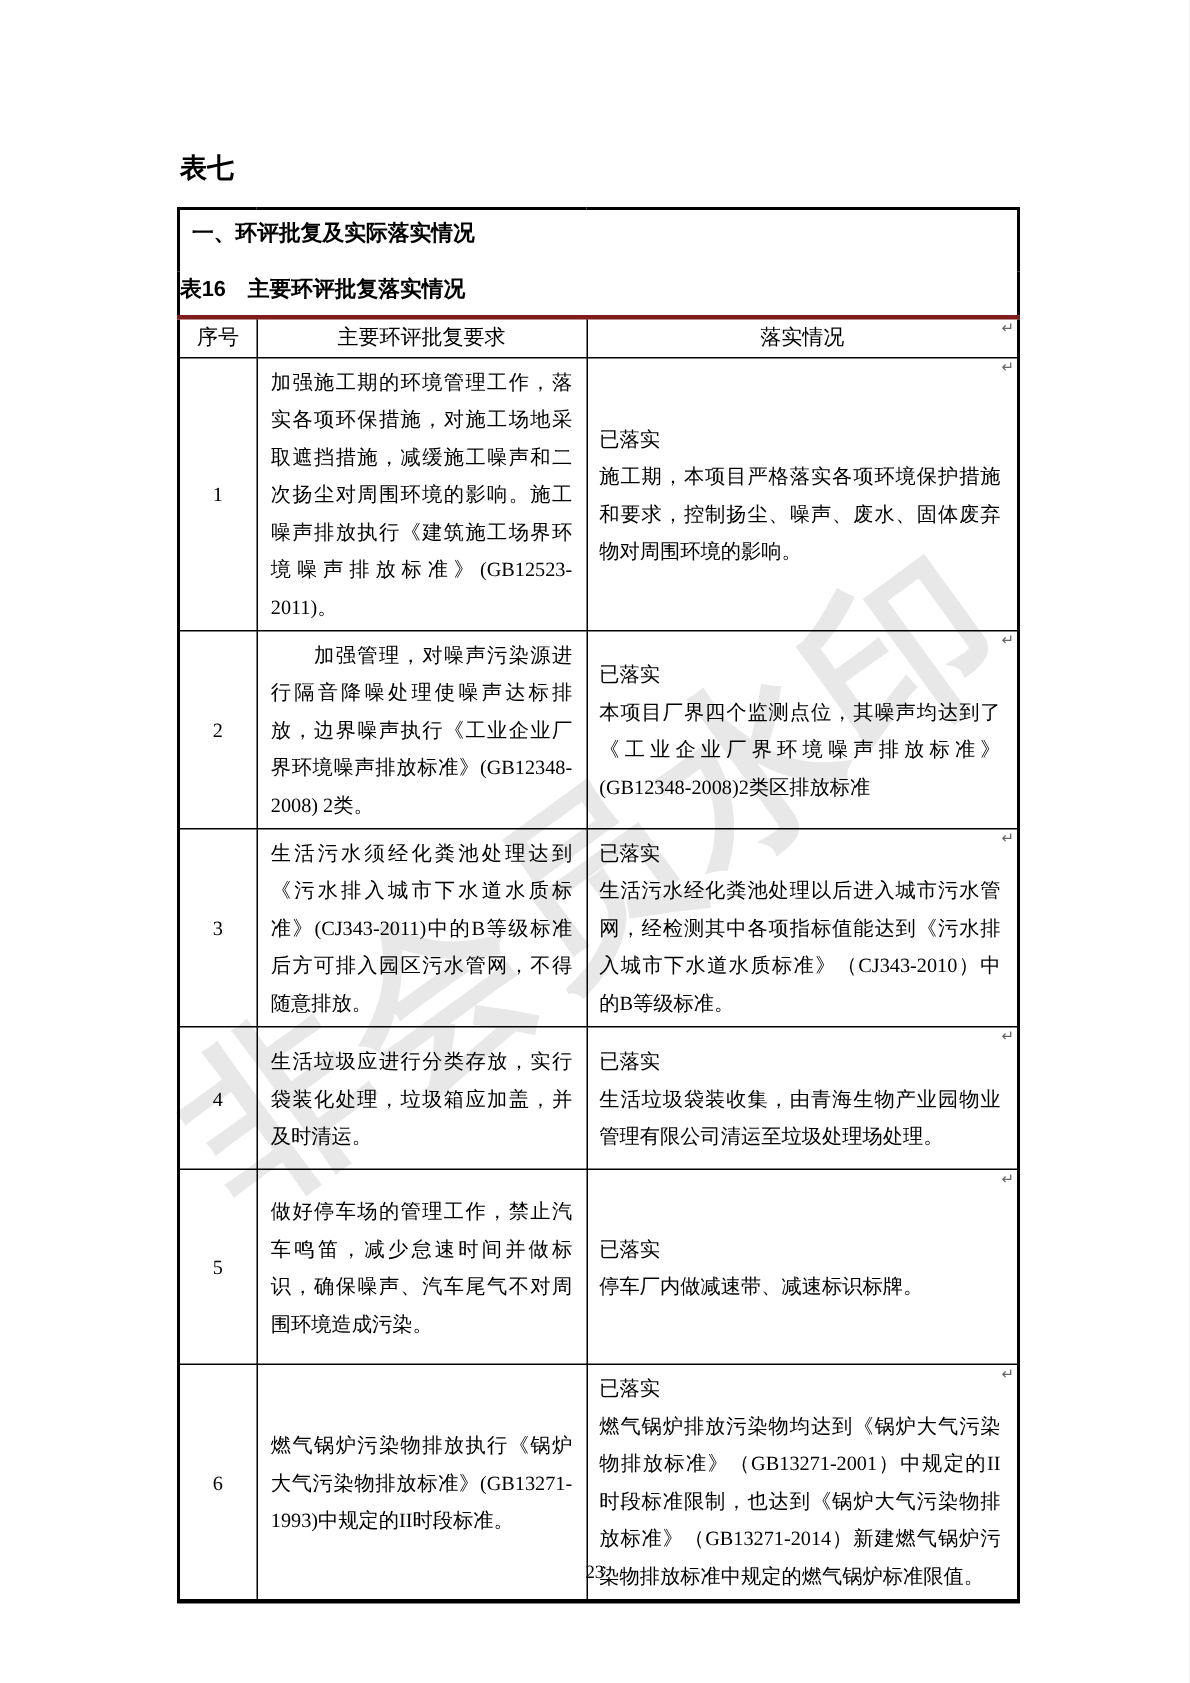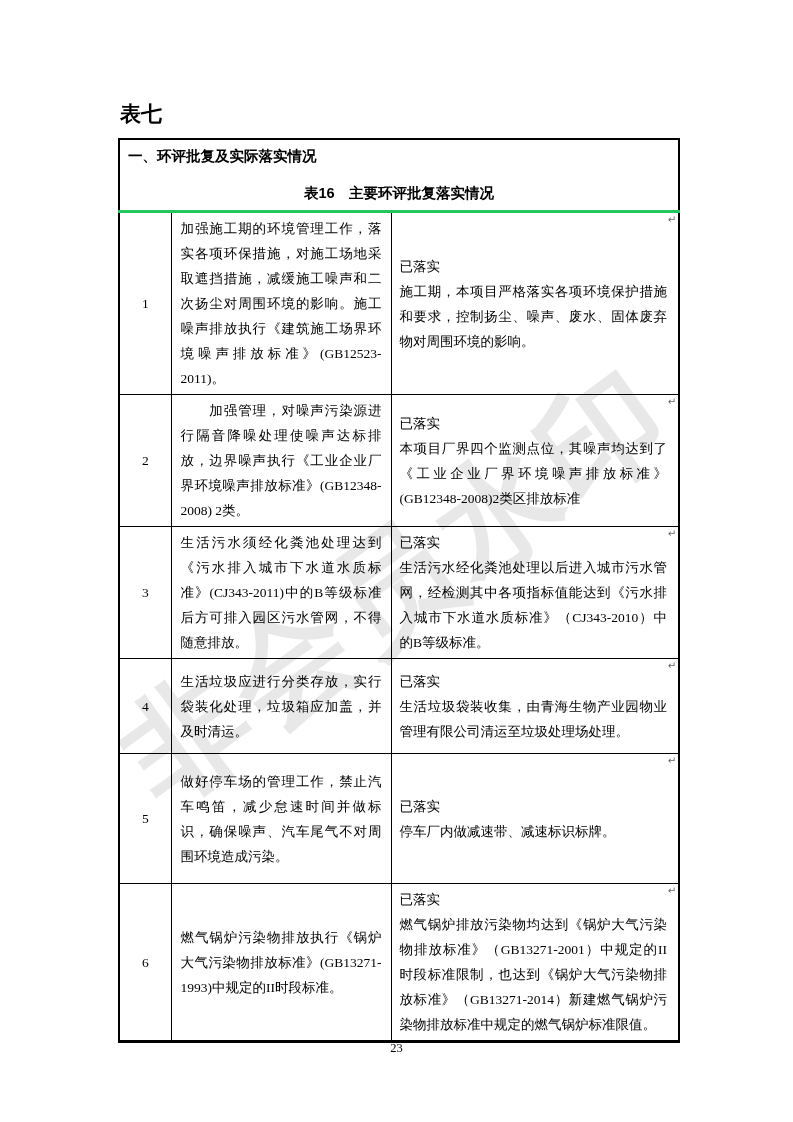--- a/index.html
+++ b/index.html
@@ -14,21 +14,21 @@
     overflow:hidden;
   }
   .doc-header {
     position:absolute; top:54px; left:0; width:100%;
     text-align:center;
     font-family:"Liberation Sans","DejaVu Sans",sans-serif;
     font-size:11.5px; font-weight:bold; letter-spacing:0.5px;
   }
   .table-seven {
     position:absolute; top:100px; left:120px;
-    font-size:21px; font-weight:bold;
+    font-size:18px; font-weight:bold;
     font-family:"Liberation Sans","DejaVu Sans",sans-serif;
   }
   .watermark {
     position:absolute; top:505px; left:40px; width:715px;
     z-index:0;
     text-align:center;
     font-family:"Liberation Sans","DejaVu Sans",sans-serif;
     font-size:122px; font-weight:bold; letter-spacing:6px;
     color:#dadada; opacity:0.6;
     transform:rotate(-36deg);
@@ -57,25 +57,25 @@
     font-weight:bold;
     font-size:14.5px;
     height:42px;
     padding:4px 6px 12px 8px;
     vertical-align:middle;
     text-align:left;
     font-family:"Liberation Sans","DejaVu Sans",sans-serif;
   }
   tr.caption-row td {
     border-top:none;
-    border-bottom:3px solid #22c55e;
+    border-bottom:3px solid #7f1d1d;
     font-weight:bold;
     font-size:14.5px;
     height:26px;
-    text-align:center;
+    text-align:left;
     padding:0 0 4px 0;
     font-family:"Liberation Sans","DejaVu Sans",sans-serif;
   }
   tr.head-row th {
     height:27px;
     text-align:center;
     font-size:14px;
     position:relative;
   }
   td.num { text-align:center; }
@@ -119,20 +119,25 @@
       <col style="width:220px">
       <col style="width:288px">
     </colgroup>
     <tbody>
       <tr class="section-row">
         <td colspan="3">一、环评批复及实际落实情况</td>
       </tr>
       <tr class="caption-row">
         <td colspan="3">表16　主要环评批复落实情况</td>
       </tr>
+      <tr class="head-row">
+        <th>序号</th>
+        <th>主要环评批复要求</th>
+        <th><span>落实情况</span><span class="mark">↵</span></th>
+      </tr>
 
       <tr style="height:151px">
         <td class="num">1</td>
         <td class="req">加强施工期的环境管理工作，落实各项环保措施，对施工场地采取遮挡措施，减缓施工噪声和二次扬尘对周围环境的影响。施工噪声排放执行《建筑施工场界环境噪声排放标准》(GB12523-2011)。</td>
         <td class="status"><span class="mark">↵</span><span>已落实
 施工期，本项目严格落实各项环境保护措施和要求，控制扬尘、噪声、废水、固体废弃物对周围环境的影响。</span></td>
       </tr>
 
       <tr style="height:103px">
         <td class="num">2</td>

